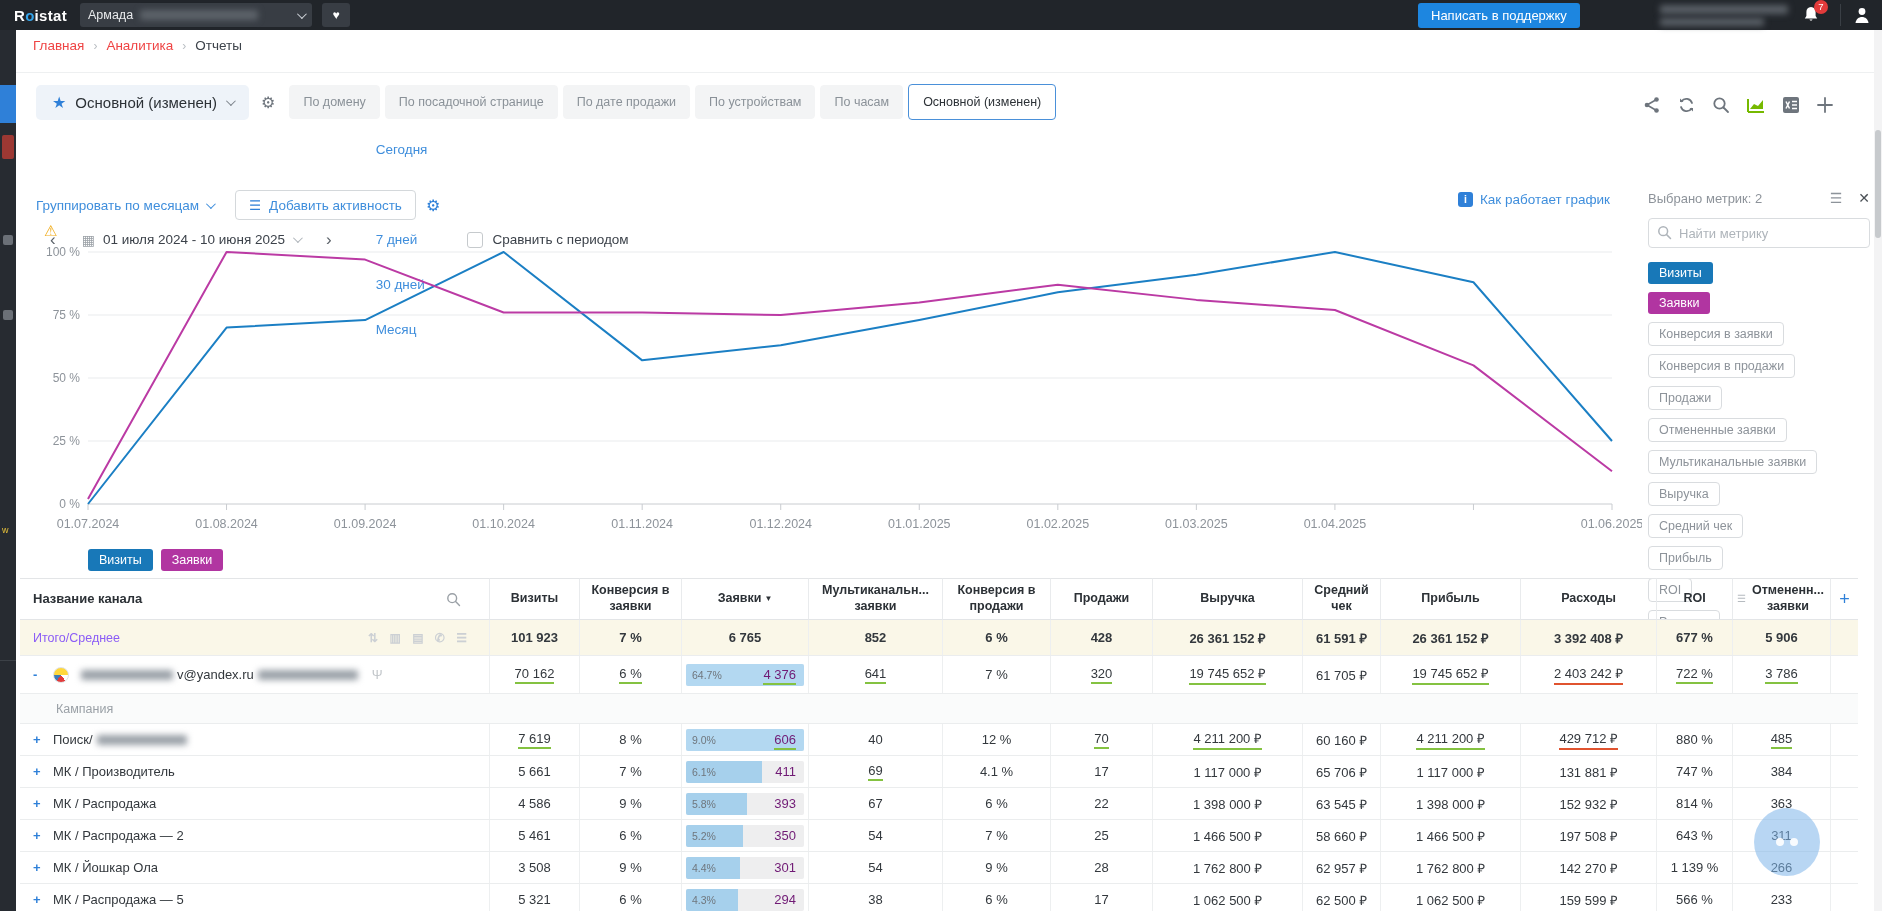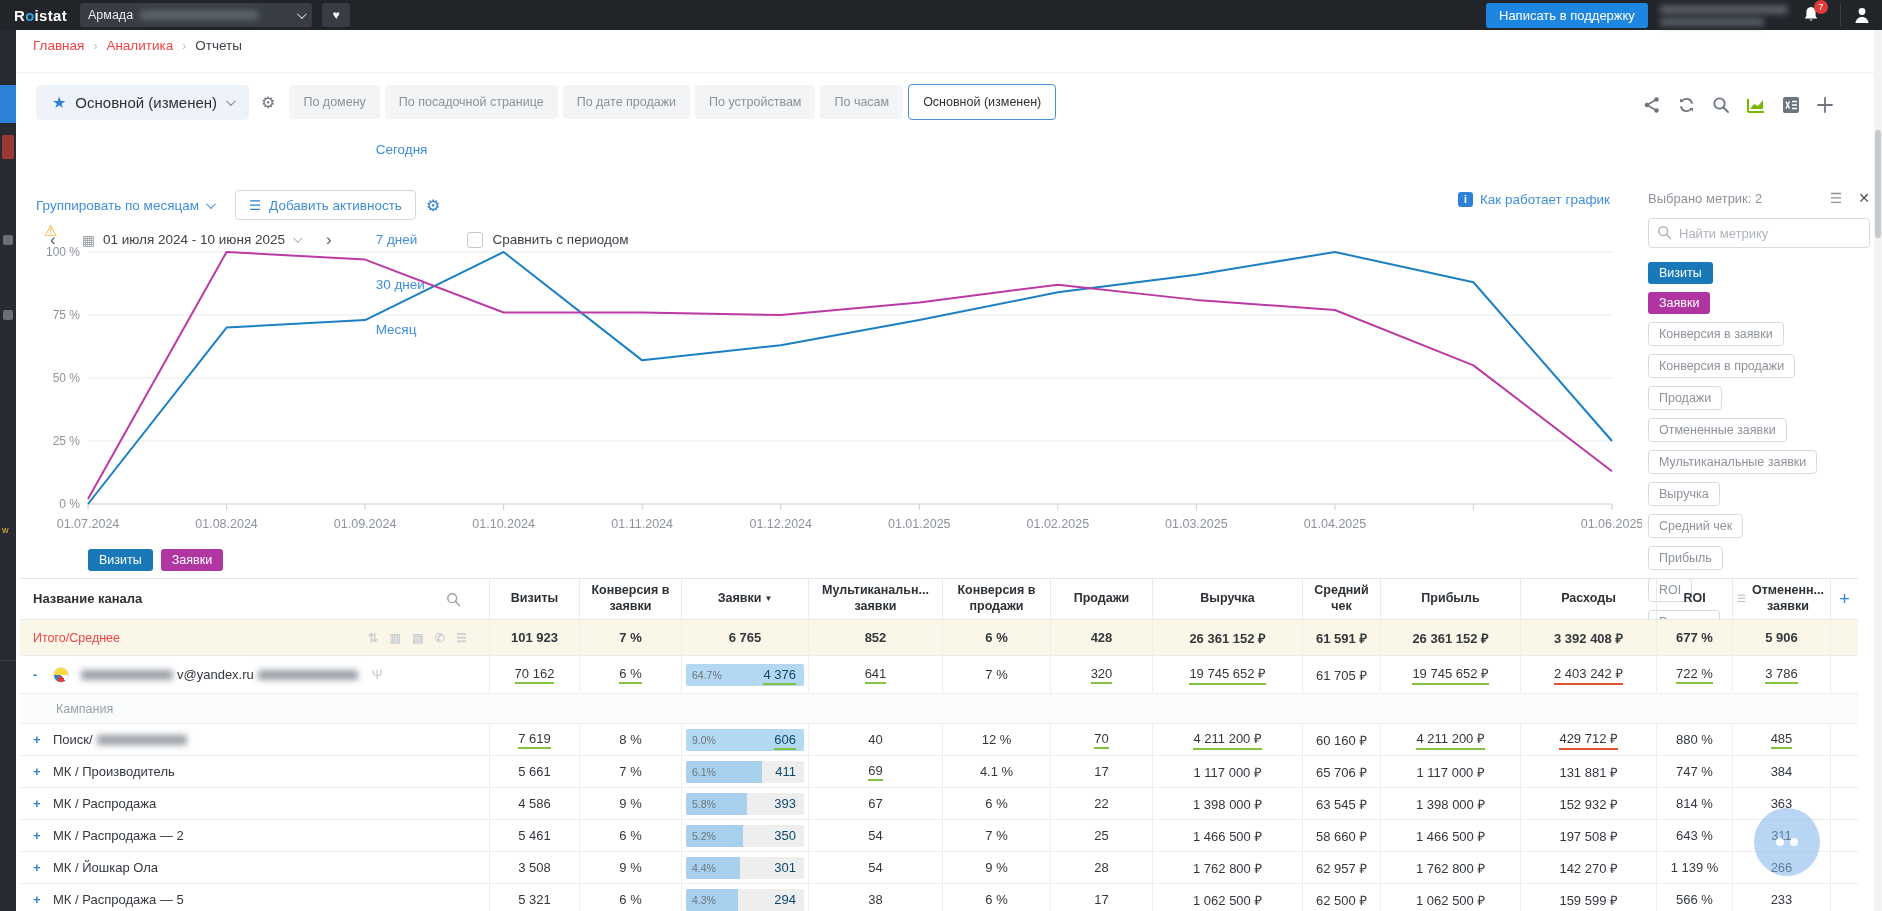--- a/index.html
+++ b/index.html
@@ -7,21 +7,21 @@
   .screen { position:relative; width:1882px; height:911px; background:#fff; overflow:hidden; }
 
   
   .topbar { position:absolute; left:0; top:0; width:100%; height:30px; background:#21252a; display:flex; align-items:center; z-index:30; }
   .logo { margin-left:14px; font-size:15px; font-weight:bold; color:#fff; letter-spacing:.3px;text-align:right; }
   .logo .o { color:#35a3e8; }
   .acct { position:absolute; left:80px; top:3px; width:232px; height:24px; background:#383d44; border-radius:3px; display:flex; align-items:center; padding:0 8px; color:#e8eaec; font-size:12.5px; cursor:pointer; }
   .acct .blur-box { margin-left:7px; }
   .acct .chev { margin-left:auto; }
   .heart-btn { position:absolute; left:322px; top:3px; width:28px; height:24px; background:#383d44; border-radius:3px; color:#fff; font-size:12px; text-align:center; line-height:24px; cursor:pointer; }
-  .support-btn { position:absolute; left:1486px; top:3px; height:25px; background:#1d86e0; border:none; border-radius:3px; color:#fff; font-size:13px; padding:0 13px; cursor:pointer; }
+  .support-btn { position:absolute; left:1418px; top:3px; height:25px; background:#1d86e0; border:none; border-radius:3px; color:#fff; font-size:13px; padding:0 13px; cursor:pointer; }
   .tariff { position:absolute; left:1660px; top:5px; }
   .tariff .blur-box { display:block; margin-bottom:4px; background:#5a6067; }
   .bell-wrap { position:absolute; left:1798px; top:2px; width:26px; height:26px; cursor:pointer; }
   .badge { position:absolute; right:-4px; top:-2px; min-width:14px; height:14px; background:#e23b3b; border-radius:8px; color:#fff; font-size:9.5px; text-align:center; line-height:14px; padding:0 3px; }
   .top-divider { position:absolute; left:1840px; top:4px; width:1px; height:22px; background:#3a3f45; }
   .user-wrap { position:absolute; left:1851px; top:4px; cursor:pointer; }
   .blur-box { display:inline-block; height:10px; border-radius:2px; background:#9aa1a8; filter:blur(3px); }
 
   
   .left-strip { position:absolute; left:0; top:30px; width:16px; height:881px; background:#272b31; z-index:20; }
@@ -96,33 +96,33 @@
   .th .sort { font-size:8px; margin-left:3px; color:#2c3136; }
   .th .drag { color:#b6bbc0; font-size:10px; margin-right:4px; font-weight:normal; }
   .th.plus { color:#2f80d8; font-size:18px; font-weight:normal; border-right:none; }
   .th .mag2 { margin-left:auto; }
   .tr { display:grid; grid-template-columns:470px 90px 102px 127px 134px 108px 102px 150px 78px 140px 136px 76px 98px 27px; border-bottom:1px solid #ebedee; background:#fff; }
   .tr.totals { background:#faf7e8; }
   .td { display:flex; align-items:center; justify-content:center; font-size:13px; color:#33383d; border-right:1px solid #edeff0; padding:2px 4px; }
   .td:last-child { border-right:none; }
   .tr.totals .td { font-weight:bold; }
   .td.name { justify-content:flex-start; padding-left:13px; }
-  .totals-label { color:#ef4444; font-size:12.5px; font-weight:normal; }
+  .totals-label { color:#8b5cf6; font-size:12.5px; font-weight:normal; }
   .totals-icons { margin-left:auto; margin-right:14px; color:#ccd0d4; font-size:12px; letter-spacing:4px; }
   .toggle { color:#2f80d8; font-weight:bold; font-size:13px; width:20px; cursor:pointer; flex:none; }
   .favicon { width:16px; height:16px; border-radius:50%; flex:none; margin-right:8px; background:conic-gradient(#ffd83d 0 25%, #fff 25% 40%, #e23b3b 40% 60%, #3d7ab8 60% 75%, #ffd83d 75% 100%); border:1px solid #e0e2e4; }
   .trail-ic { color:#c3c7cb; margin-left:10px; font-size:13px; }
   .group-row { background:#fafbfb; border-bottom:1px solid #ebedee; color:#9aa0a6; font-size:12.5px; display:flex; align-items:center; padding-left:36px; }
   .u-green { border-bottom:2px solid #84c241; padding-bottom:1px; cursor:pointer; }
   .u-red { border-bottom:2px solid #e0532f; padding-bottom:1px; cursor:pointer; }
   .pill { position:relative; width:118px; height:22px; background:#eeeeef; border-radius:2px; overflow:hidden; }
   .pill .fill { position:absolute; left:0; top:0; bottom:0; background:#a6d0ec; }
   .pill.hl .fill { background:#b3d8f1; }
   .pill .pct { position:absolute; left:6px; top:5px; font-size:10.5px; color:#6f767d; }
-  .pill .val { position:absolute; right:8px; top:3px; font-size:13px; color:#0c4a6e; }
+  .pill .val { position:absolute; right:8px; top:3px; font-size:13px; color:#701a75; }
 
   
   .chat-bubble { position:absolute; left:1754px; top:808px; width:66px; height:68px; background:rgba(125,181,233,.55); border-radius:50%; z-index:40; cursor:pointer; }
   .chat-bubble .dots { position:absolute; left:50%; top:50%; transform:translate(-50%,-50%); display:flex; gap:6px; }
   .chat-bubble .dots i { width:8px; height:8px; border-radius:50%; background:rgba(255,255,255,.9); }
   .scrollbar { position:absolute; right:0; top:30px; width:8px; bottom:0; background:#f3f3f4; z-index:50; }
   .scrollbar .thumb { position:absolute; left:1px; top:100px; width:6px; height:108px; background:#c7cacd; border-radius:3px; }
 
   .chev { display:inline-block; width:7px; height:7px; border-right:1.6px solid #aeb4ba; border-bottom:1.6px solid #aeb4ba; transform:rotate(45deg) translateY(-2px); }
   .chev.up-white { border-color:#cfd4d9; }

